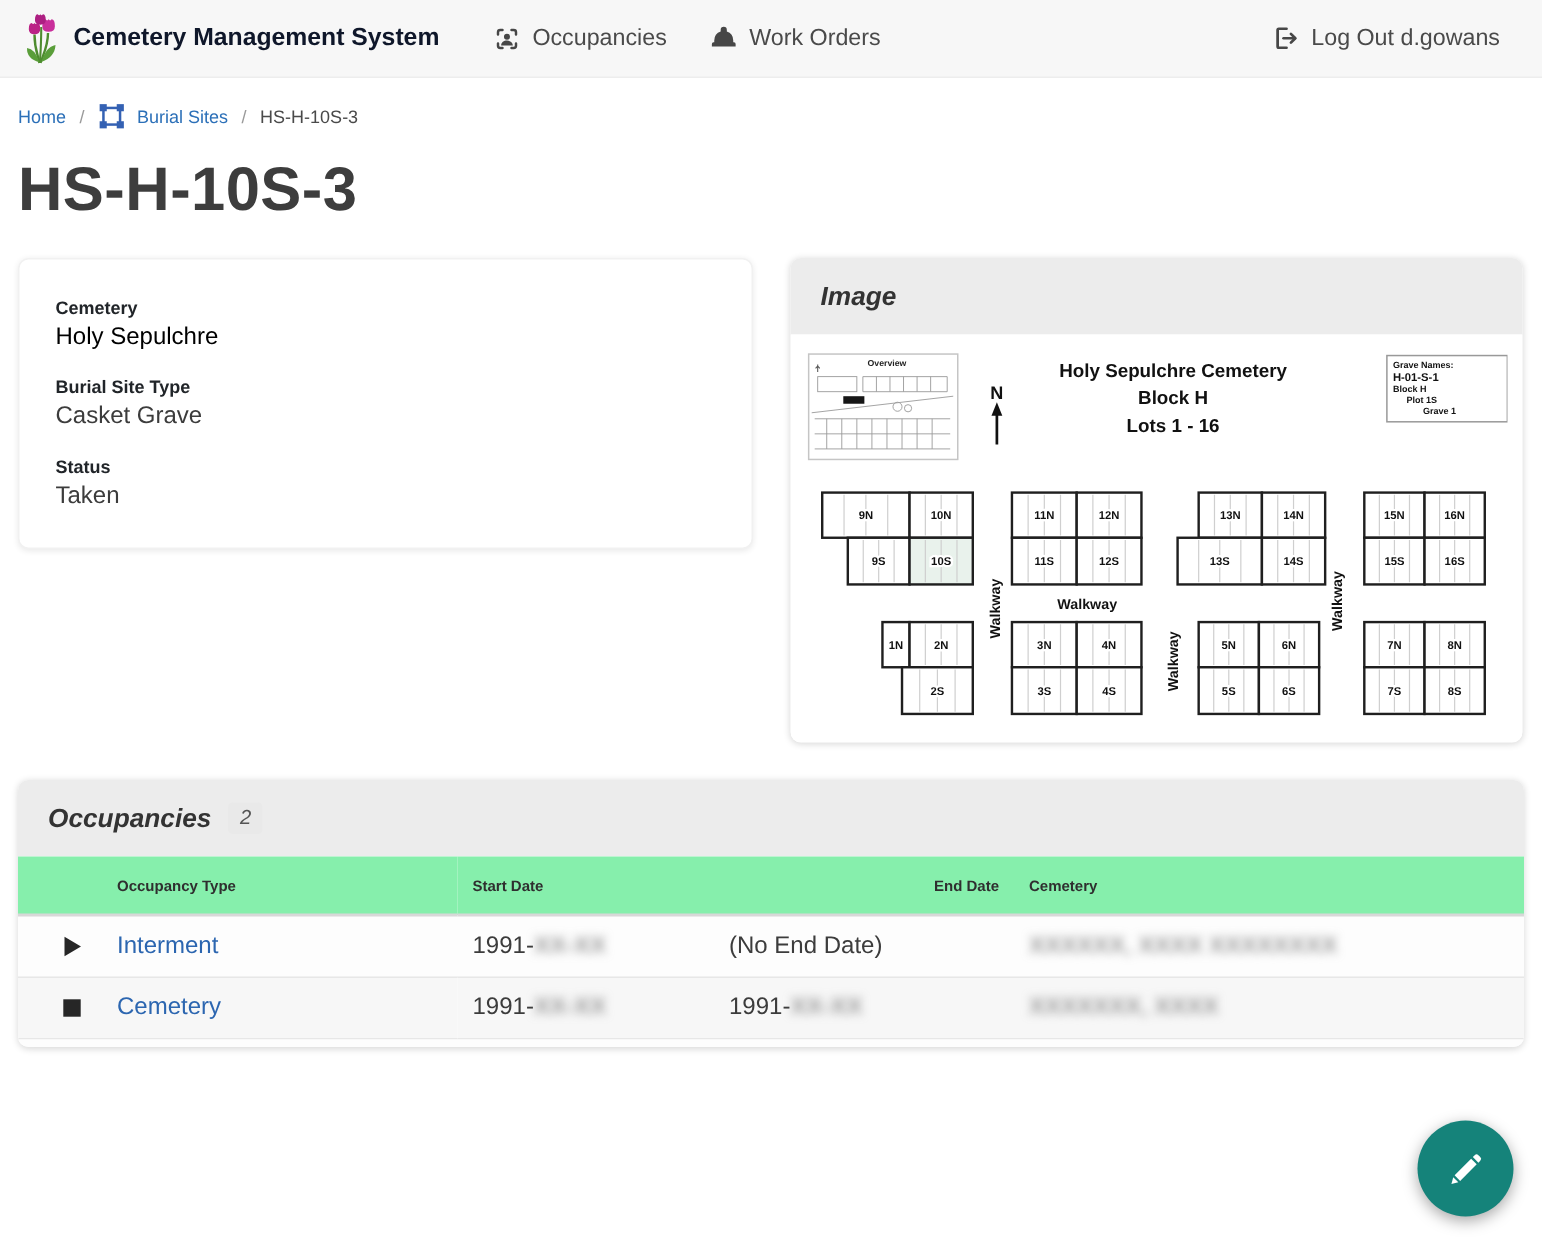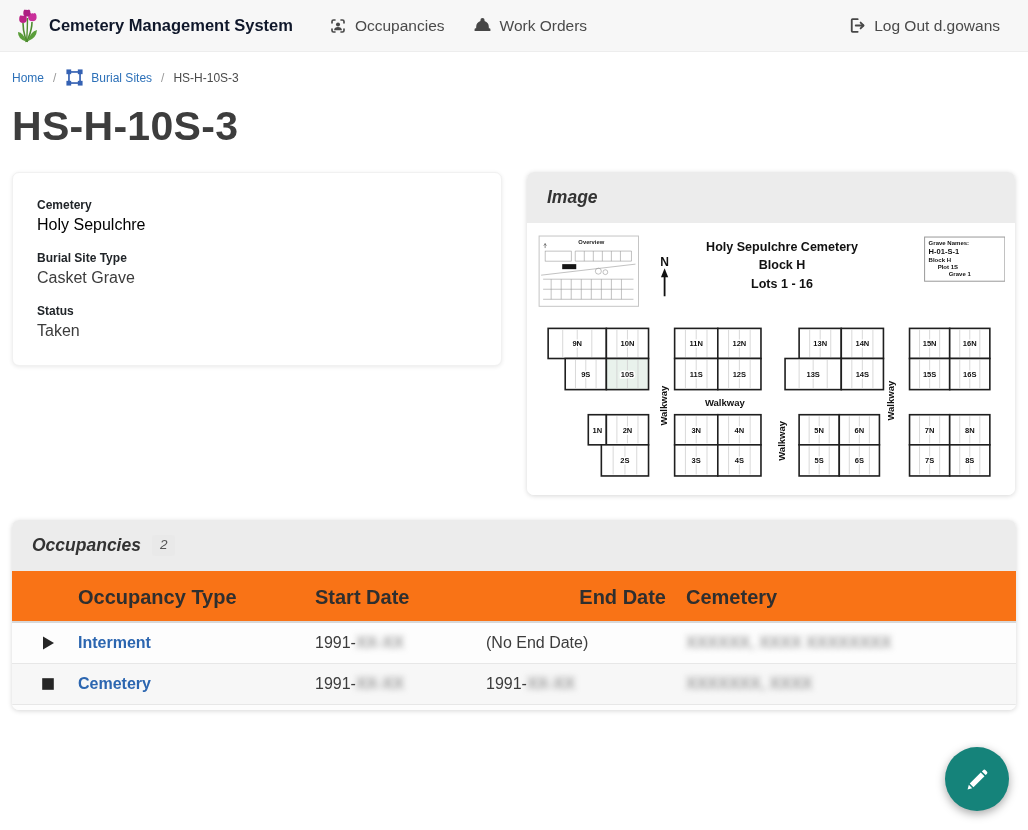--- a/index.html
+++ b/index.html
@@ -61,32 +61,32 @@
   .image-body svg { display:block; }
 
   
   .occupancies-card { margin:25px 12px 0; }
   .count-badge {
     background:#e9e9e9; color:#555; font-weight:400; font-size:13.5px;
     border-radius:3px; padding:2px 8px; line-height:1.25;
   }
   table.occ-table { width:100%; border-collapse:collapse; background:#fdfdfd; font-size:16px; }
   .occ-table th {
-    text-align:left; font-weight:700; font-size:20px; color:#2f2f2f;
-    padding:15px 10px 12px; border-bottom:2px solid #d8d8d8; background:#f97316;
+    text-align:left; font-weight:700; font-size:10px; color:#2f2f2f;
+    padding:15px 10px 12px; border-bottom:2px solid #d8d8d8; background:#86efac;
   }
   .occ-table th.col-icon { width:56px; }
   .occ-table th.col-type { width:237px; }
   .occ-table th.col-start { width:171px;margin-top:32px; }
   .occ-table th.col-end { width:200px;text-align:right; }
   .occ-table td { padding:10px 10px; vertical-align:middle; height:41px; }
   .occ-table tbody tr { border-bottom:1px solid #e7e7e7; }
   .occ-table tbody tr.alt { background:#f7f7f7; }
   td.cell-icon { padding-left:28px; }
-  .type-link { color:#2c66b0; font-weight:700; text-decoration:none; cursor:pointer; }
+  .type-link { color:#2c66b0; font-weight:400; text-decoration:none; cursor:pointer; }
   .redacted { filter:blur(3.2px); color:#6d6d6d; user-select:none; }
   .occ-bottom-pad { height:5px; background:#fdfdfd; }
 
   
   .fab {
     position:absolute; right:19px; bottom:19px; width:64px; height:64px;
     border-radius:50%; background:#15837a; border:none; cursor:pointer;
     display:flex; align-items:center; justify-content:center;
     box-shadow:0 3px 10px rgba(0,0,0,.35);
   }

